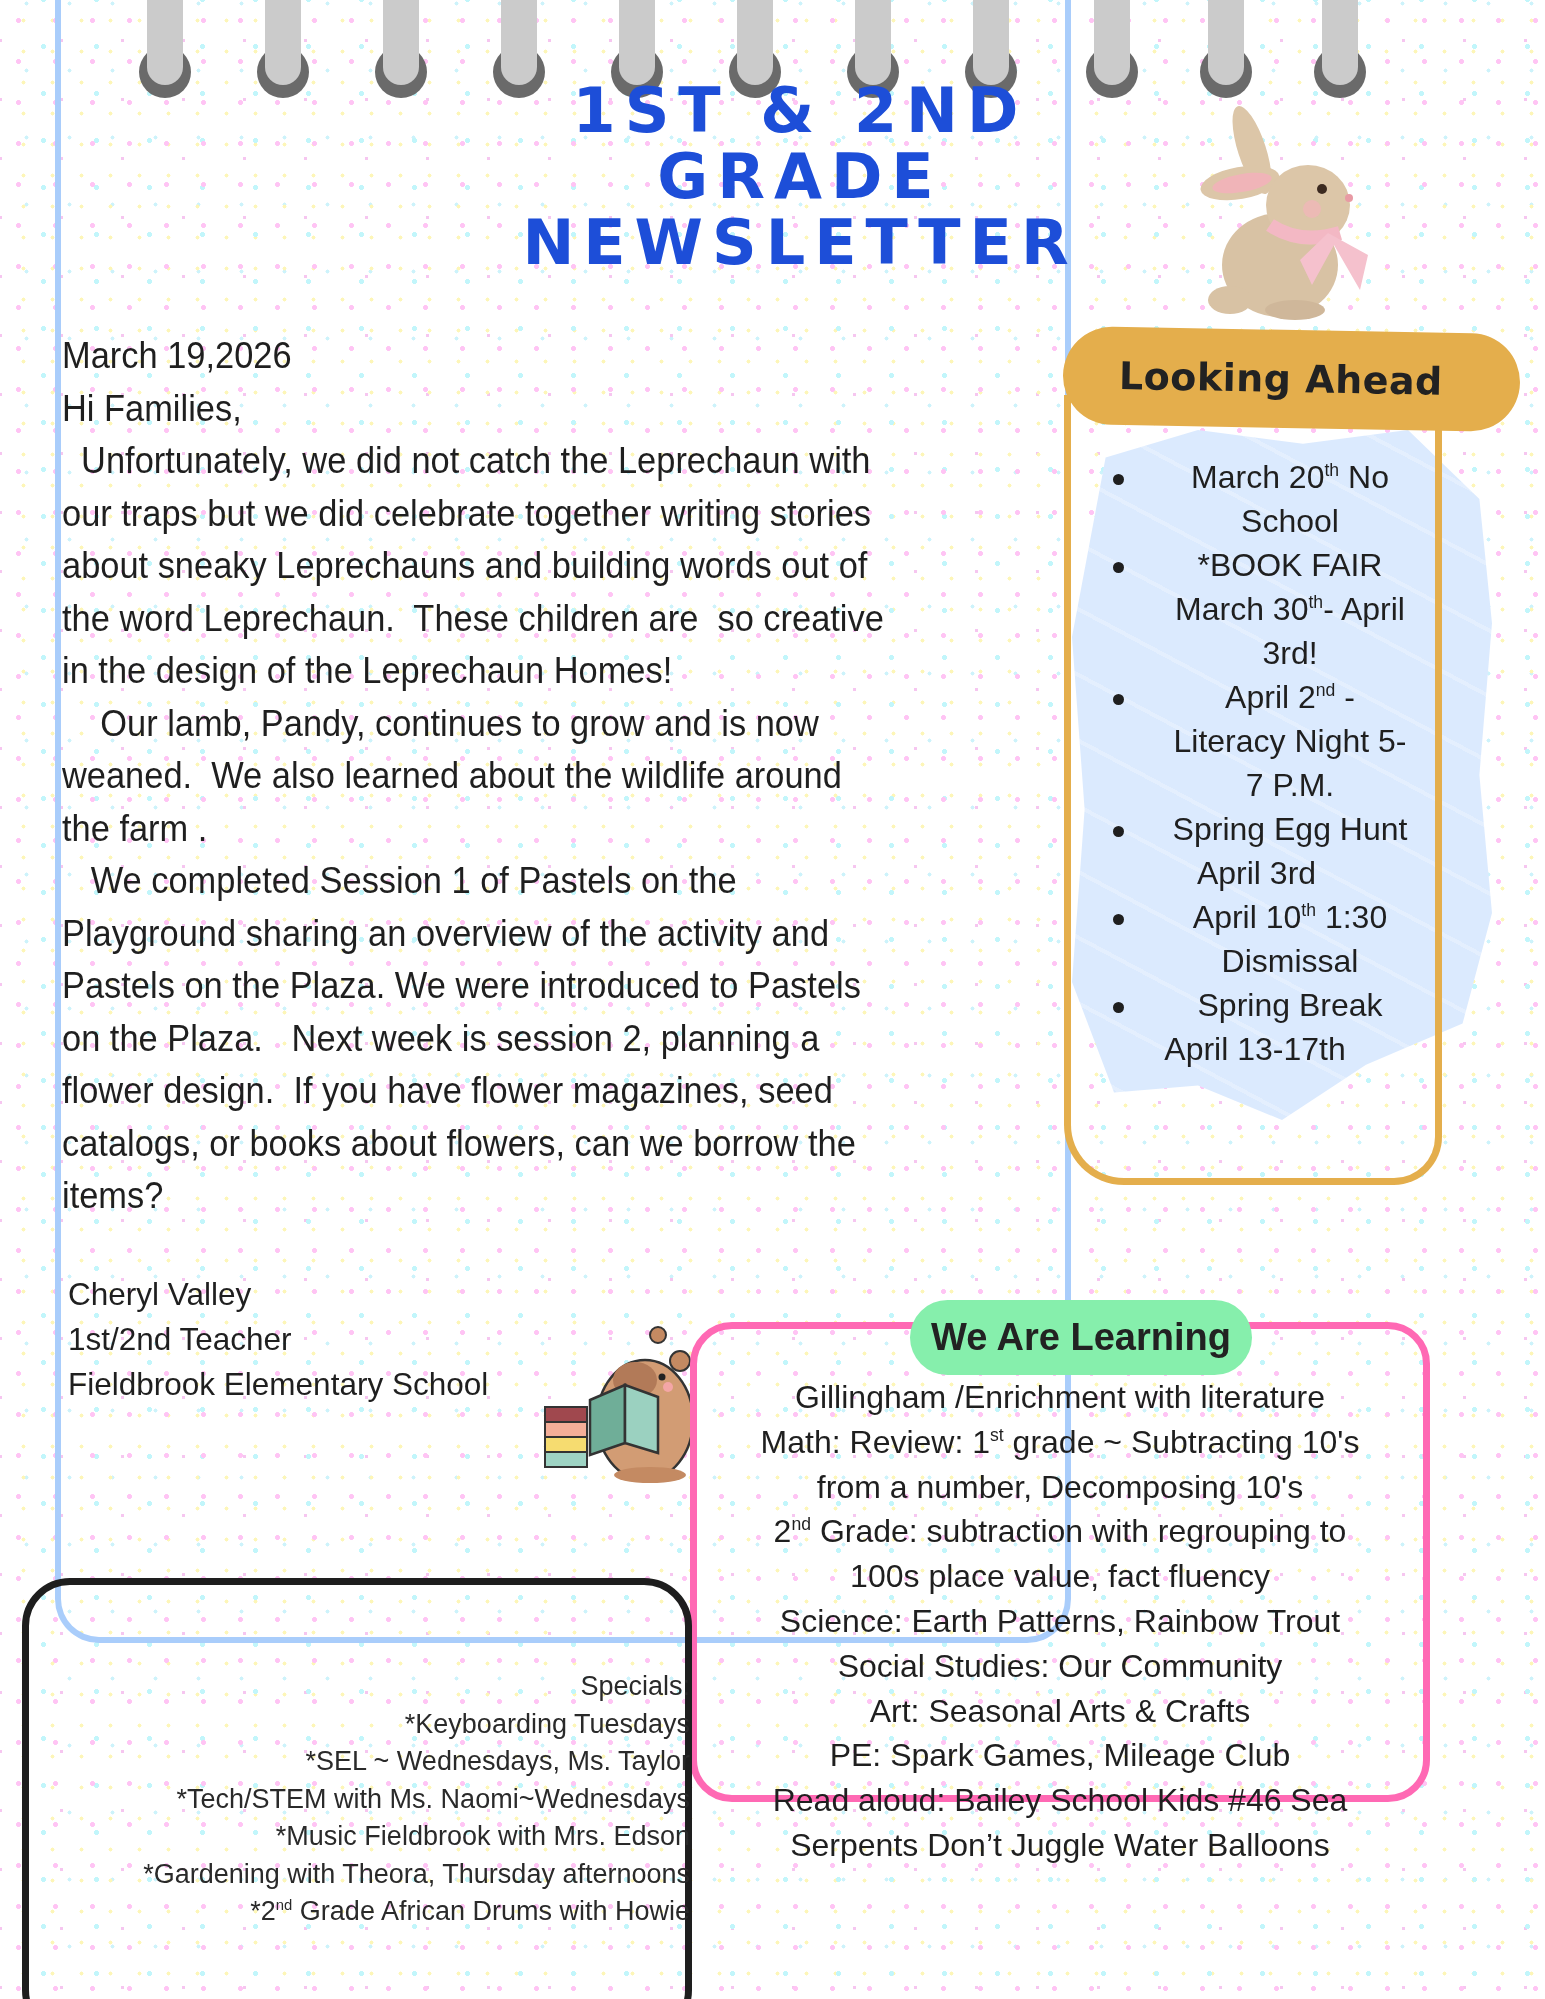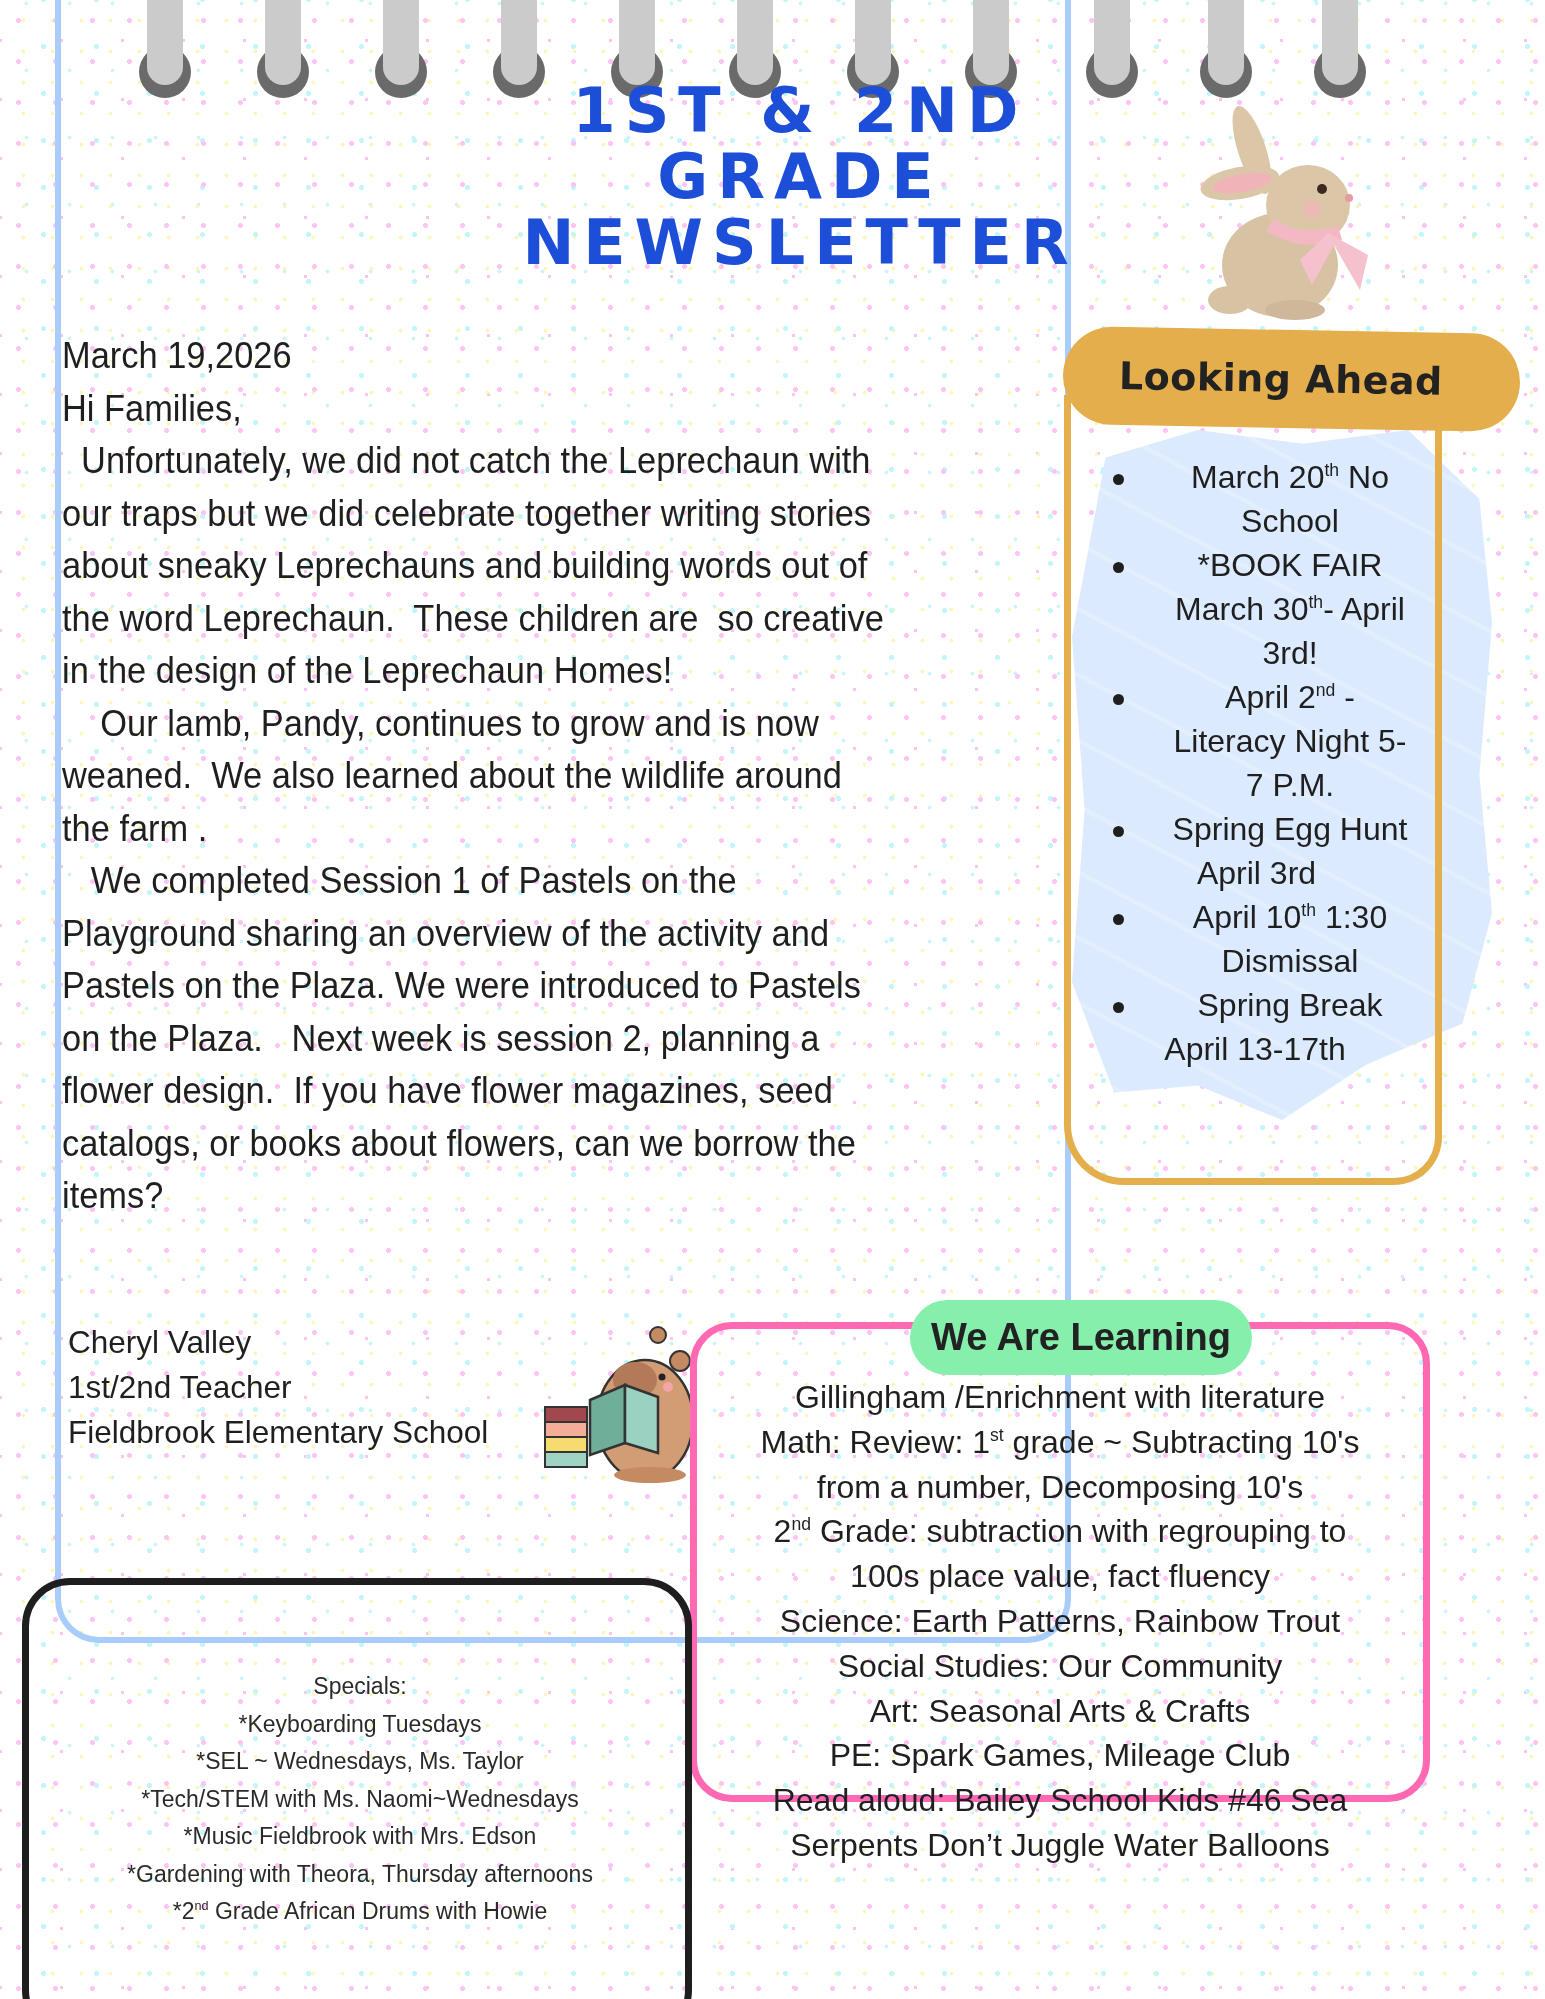--- a/index.html
+++ b/index.html
@@ -47,21 +47,21 @@
 
     
     .letter {
       position: absolute; left: 62px; top: 330px; width: 1005px;
       font-family: "Liberation Sans Narrow", "Liberation Sans", sans-serif;
       font-size: 37px; line-height: 52.5px; color: #1f1f1f;
       transform: scaleX(0.93); transform-origin: left top;
     }
     .letter p { margin: 0; white-space: pre-wrap; }
     .signature {
-      position: absolute; left: 68px; top: 1320px;
+      position: absolute; left: 68px; top: 1272px;
       font-size: 31.5px; line-height: 45px; color: #1f1f1f;
     }
 
     
     .la-box {
       position: absolute; left: 1064px; top: 395px; width: 378px; height: 790px;
       border: 7px solid #e4ae4c; border-top: none; border-radius: 0 0 48px 60px;
       box-sizing: border-box;
     }
     .la-scribble {
@@ -117,22 +117,22 @@
       font-size: 32px; line-height: 44.8px; color: #1f1f1f;
     }
     .wal-list div { white-space: nowrap; }
 
     
     .sp-box {
       position: absolute; left: 22px; top: 1578px; width: 670px; height: 460px;
       border: 7px solid #1e1e1e; border-radius: 48px; box-sizing: border-box;
     }
     .sp-list {
-      position: absolute; left: 30px; top: 1668px; width: 660px; text-align: center;
-      font-size: 23px; line-height: 37.5px; color: #2a2a2a;
+      position: absolute; left: 30px; top: 1668px; width: 660px; text-align: right;
+      font-size: 27px; line-height: 37.5px; color: #2a2a2a;
     }
     .sp-list div { white-space: nowrap; }
   </style>
 </head>
 <body>
 
 <div class="notebook"></div>
 
 <div id="rings">
     <div class="ring" style="left: 139px;">

